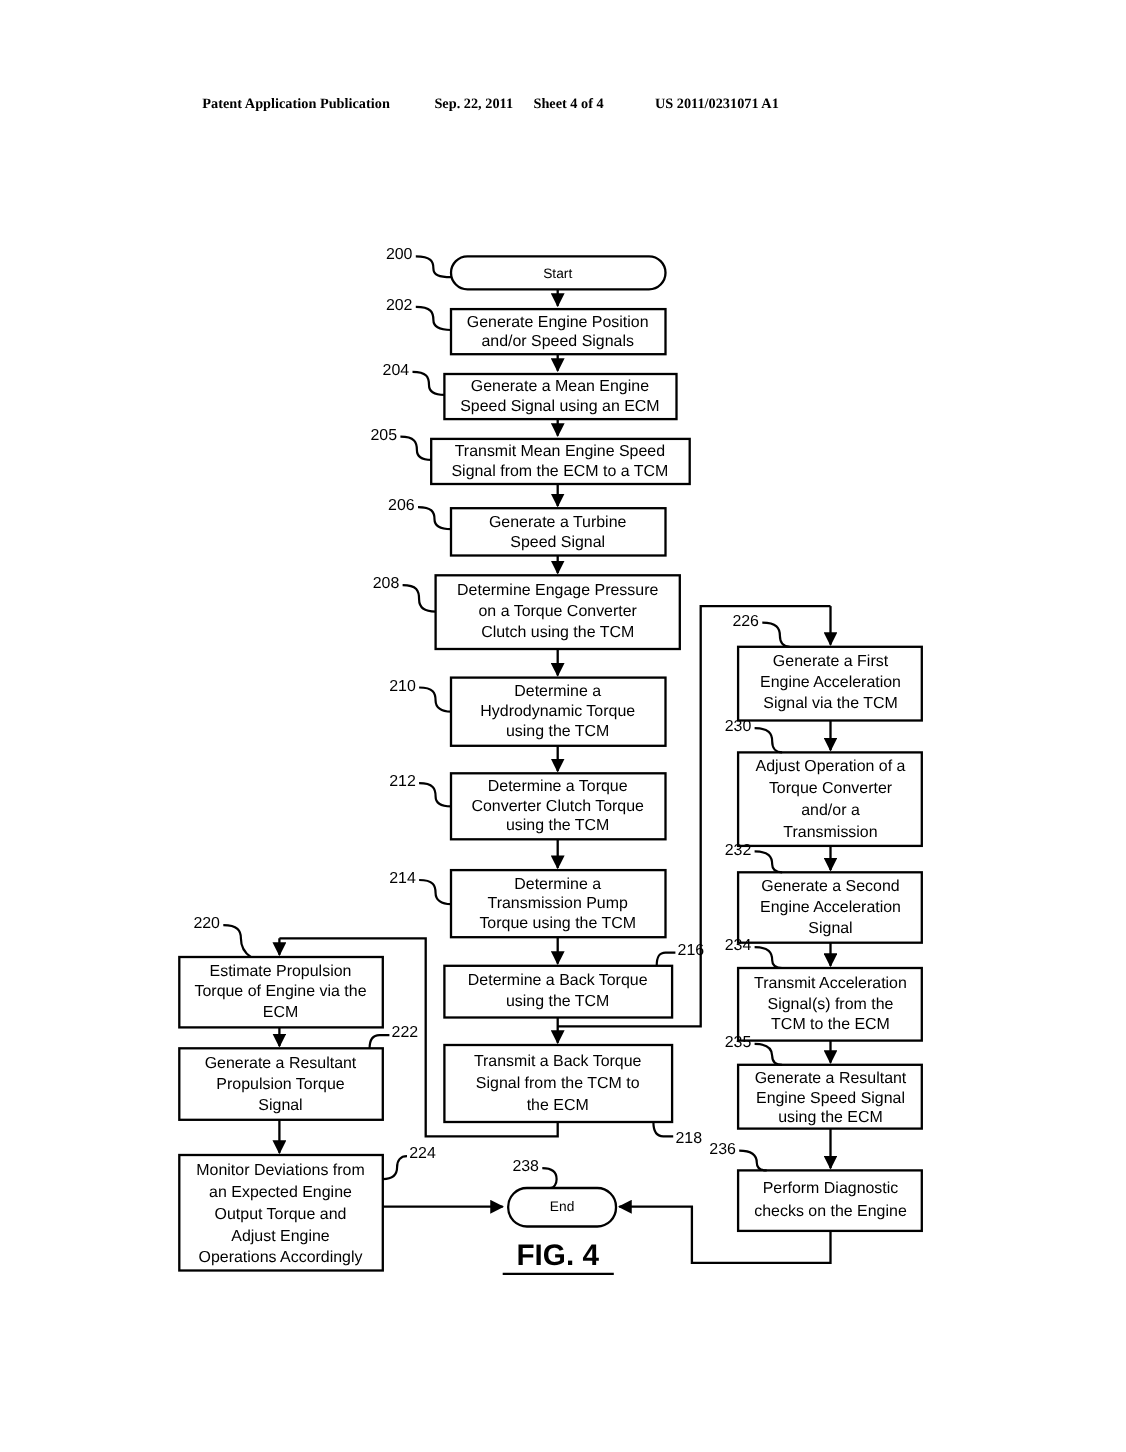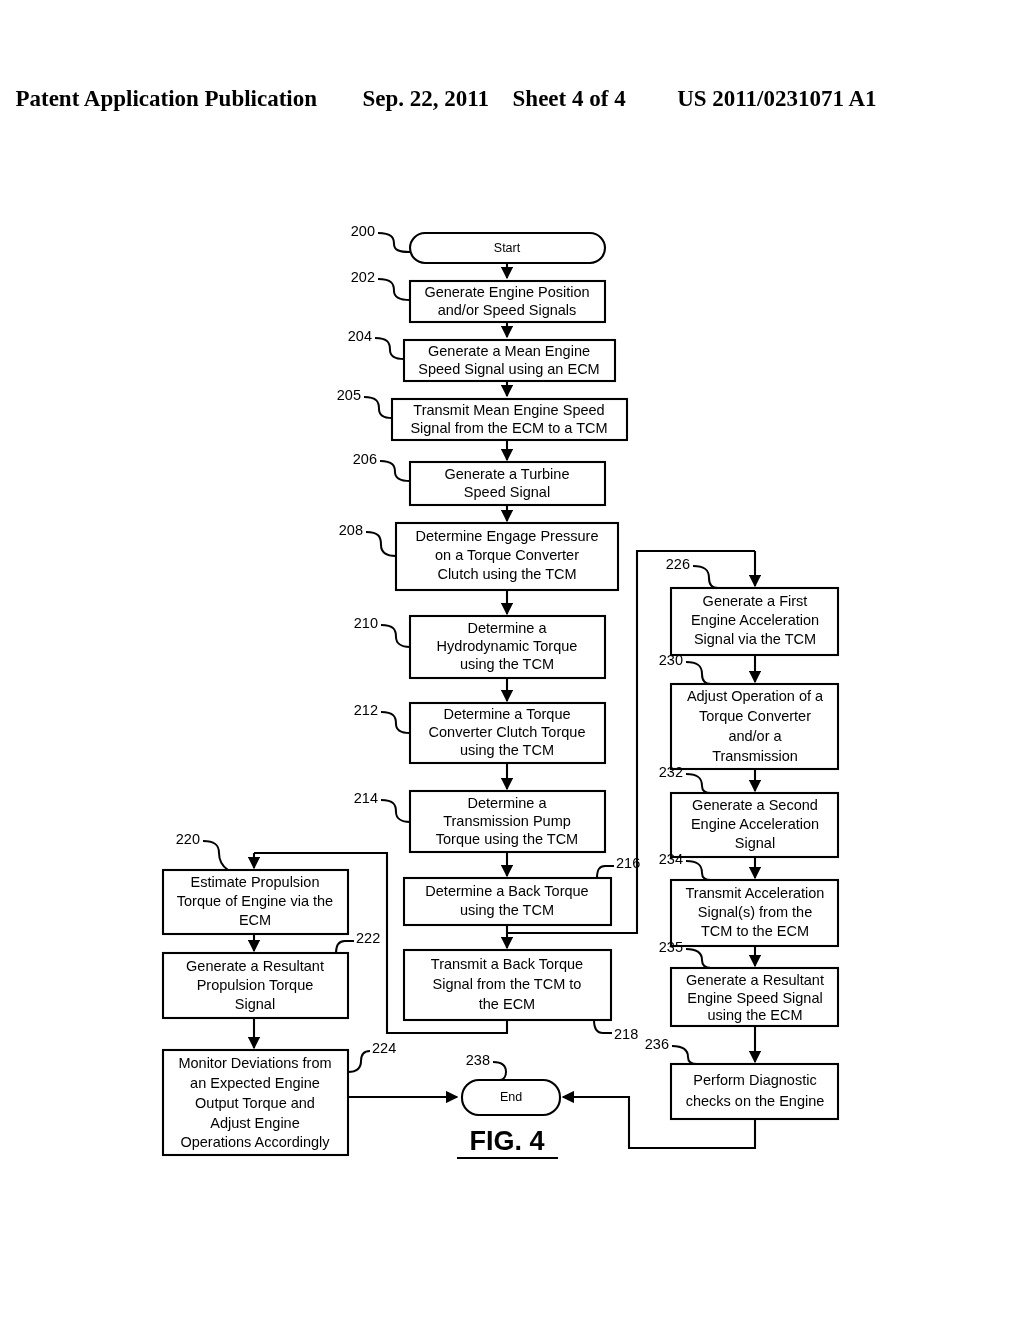--- a/index.html
+++ b/index.html
@@ -24,21 +24,21 @@
   }
   
   .pub-header {
     position: absolute;
     left: 0;
     top: 86px;
     width: 892px;
     text-align: center;
     font-family: "Liberation Serif", serif;
     font-weight: bold;
-    font-size: 23px;
+    font-size: 13px;
     letter-spacing: 0px;
     white-space: nowrap;
   }
   .pub-header .seg { display: inline-block; vertical-align: baseline; }
   .gap-lg { display: inline-block; width: 34px; }
   .gap-sm { display: inline-block; width: 12px; }
   .gap-xl { display: inline-block; width: 40px; }
 
   
   #flow {

